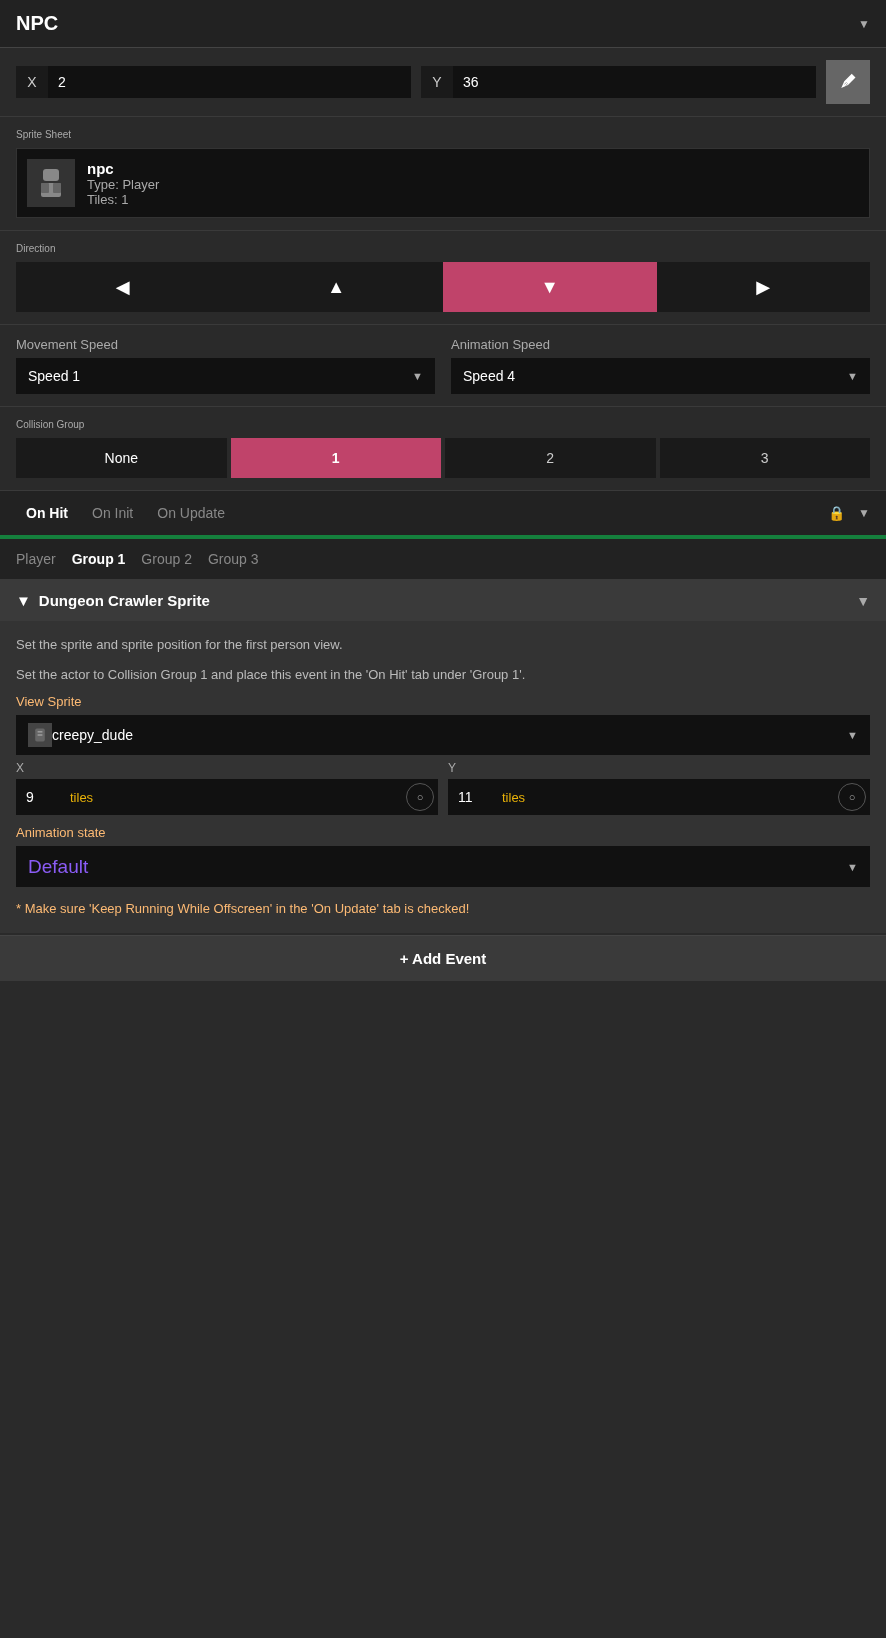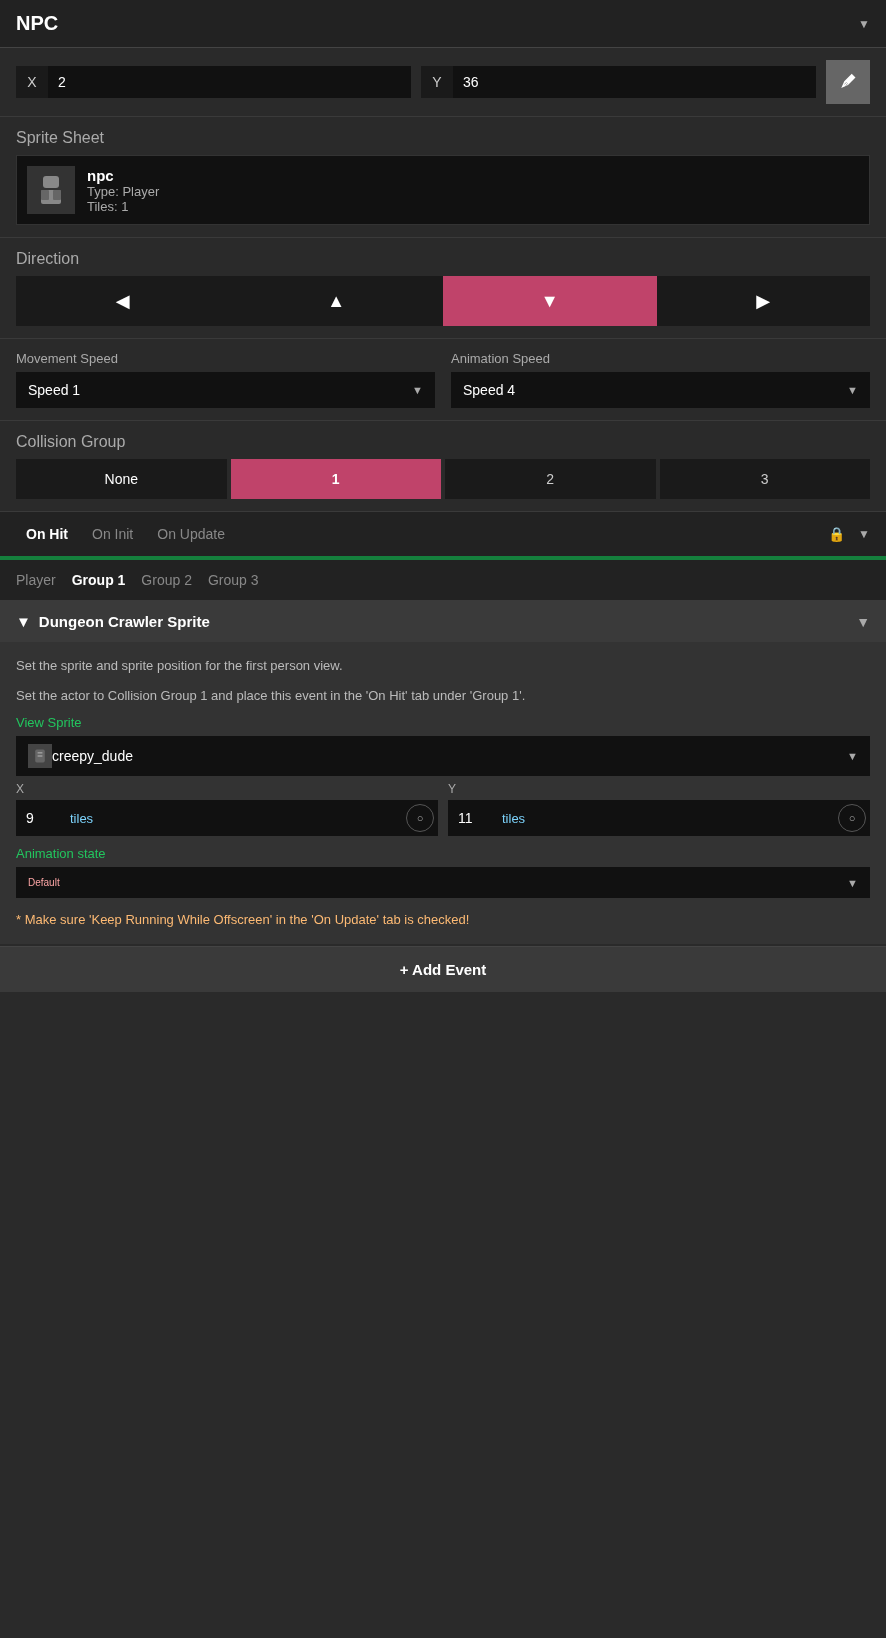--- a/index.html
+++ b/index.html
@@ -32,21 +32,21 @@
       color: #fff;
     }
 
     
     .section {
       padding: 12px 16px;
       border-bottom: 1px solid #3a3a3a;
     }
     .section-label {
       color: #aaa;
-      font-size: 16px;
+      font-size: 10px;
       margin-bottom: 8px;
     }
 
     
     .coord-row {
       display: flex;
       gap: 10px;
       align-items: center;
     }
     .coord-group {
@@ -268,21 +268,21 @@
     }
     .event-desc {
       color: #bbb;
       font-size: 13px;
       line-height: 1.5;
       margin-bottom: 10px;
     }
 
     
     .field-label {
-      color: #22c55e;
+      color: #fdba74;
       font-size: 13px;
       margin-bottom: 6px;
       margin-top: 10px;
     }
     .sprite-select-row {
       background: #111;
       display: flex;
       align-items: center;
       padding: 8px 12px;
       gap: 0;
@@ -332,21 +332,21 @@
     .xy-number {
       color: #fff;
       font-size: 14px;
       padding: 8px 10px;
       background: transparent;
       border: none;
       outline: none;
       width: 50px;
     }
     .xy-unit {
-      color: #7dd3fc;
+      color: #eab308;
       font-size: 13px;
       flex: 1;
     }
     .xy-circle-btn {
       width: 28px;
       height: 28px;
       border-radius: 50%;
       border: 1px solid #555;
       background: transparent;
       display: flex;
@@ -354,25 +354,25 @@
       justify-content: center;
       cursor: pointer;
       margin: 4px;
       color: #aaa;
       font-size: 11px;
     }
 
     
     .anim-select {
       background: #111;
-      color: #fca5a5;
+      color: #8b5cf6;
       border: none;
       padding: 10px 12px;
       width: 100%;
-      font-size: 10px;
+      font-size: 19px;
       appearance: none;
       cursor: pointer;
       outline: none;
     }
 
     
     .note-text {
       color: #fdba74;
       font-size: 13px;
       margin-top: 12px;

